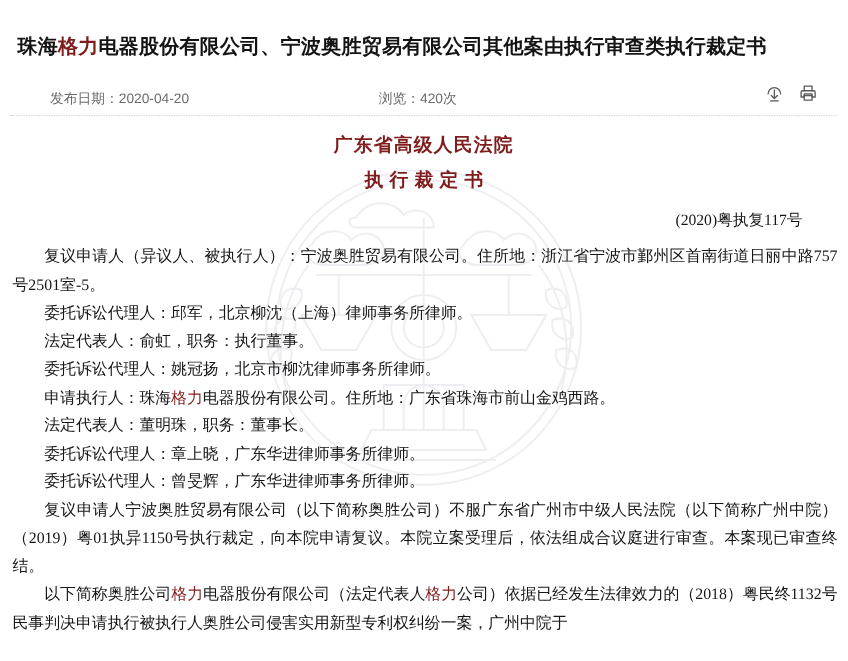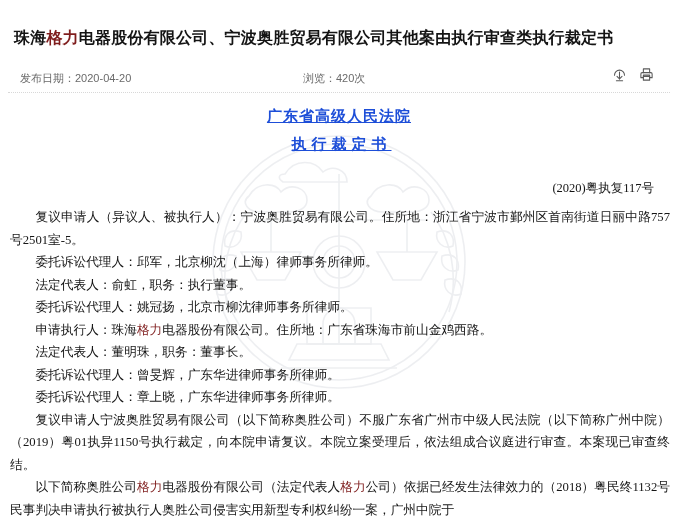--- a/index.html
+++ b/index.html
@@ -49,21 +49,21 @@
   .meta-row {
     position: relative;
     height: 30px;
     margin-top: 14px;
     font-family: "Liberation Sans", "DejaVu Sans", sans-serif;
     font-size: 11px;
     color: #6a6a6a;
   }
   .meta-date {
     position: absolute;
-    left: 20px;
+    left: 40px;
     top: 8px;
     white-space: nowrap;
   }
   .meta-views {
     position: absolute;
     left: 303px;
     top: 8px;
     white-space: nowrap;
   }
   .meta-icons {
@@ -82,39 +82,38 @@
     top: 29px;
     height: 0;
     border-top: 1px dotted #d8d8d8;
   }
 
   
   .court-name,
   .doc-kind {
     text-align: center;
     font-weight: bold;
-    color: #1d4ed8;
-    text-decoration: underline;
+    color: #7f1d1d;
   }
   .court-name {
     font-size: 15px;
     margin-top: 14px;
     letter-spacing: 1px;
   }
   .doc-kind {
     font-size: 15px;
     margin-top: 9px;
     letter-spacing: 5px;
     padding-left: 5px;
   }
   .case-no {
     text-align: right;
     font-size: 12.5px;
-    margin-top: 26px;
-    padding-right: 24px;
+    margin-top: 14px;
+    padding-right: 36px;
     color: #141414;
   }
 
   
   .body-text {
     margin-top: 9px;
     padding: 0 8px 0 10px;
     font-size: 12.7px;
     line-height: 22.5px;
     color: #161616;
@@ -204,20 +203,20 @@
 
   <div class="body-text">
     <p class="para">复议申请人（异议人、被执行人）：宁波奥胜贸易有限公司。住所地：浙江省宁波市鄞州区首南街道日丽中路757号2501室-5。</p>
     <p class="para">委托诉讼代理人：邱军，北京柳沈（上海）律师事务所律师。</p>
     <p class="para">法定代表人：俞虹，职务：执行董事。</p>
     <p class="para">委托诉讼代理人：姚冠扬，北京市柳沈律师事务所律师。</p>
 
     <p class="para"><span>申请执行人：珠海</span><span class="hl">格力</span><span>电器股份有限公司。住所地：广东省珠海市前山金鸡西路。</span></p>
 
     <p class="para">法定代表人：董明珠，职务：董事长。</p>
+    <p class="para">委托诉讼代理人：章上晓，广东华进律师事务所律师。</p>
     <p class="para">委托诉讼代理人：曾旻辉，广东华进律师事务所律师。</p>
-    <p class="para">委托诉讼代理人：章上晓，广东华进律师事务所律师。</p>
     <p class="para">复议申请人宁波奥胜贸易有限公司（以下简称奥胜公司）不服广东省广州市中级人民法院（以下简称广州中院）（2019）粤01执异1150号执行裁定，向本院申请复议。本院立案受理后，依法组成合议庭进行审查。本案现已审查终结。</p>
 
     <p class="para"><span>以下简称奥胜公司</span><span class="hl">格力</span><span>电器股份有限公司（法定代表人</span><span class="hl">格力</span><span>公司）依据已经发生法律效力的（2018）粤民终1132号民事判决申请执行被执行人奥胜公司侵害实用新型专利权纠纷一案，广州中院于</span></p>
   </div>
 
 </div>
 
 </body></html>

